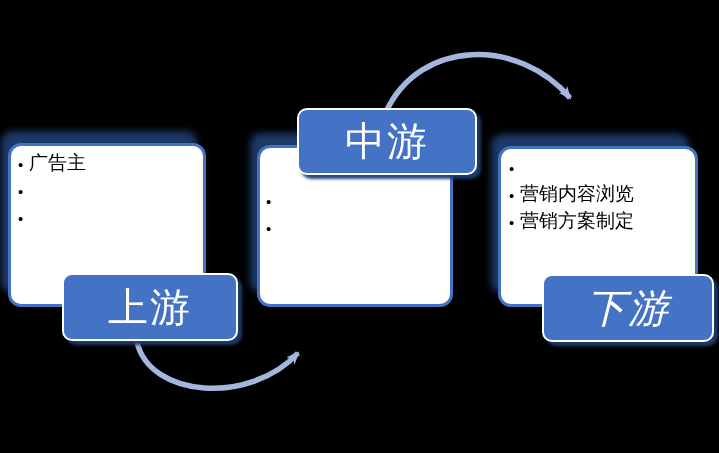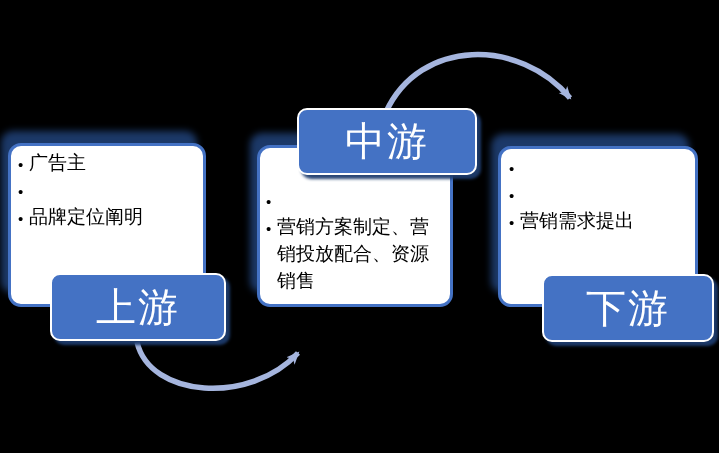--- a/index.html
+++ b/index.html
@@ -19,23 +19,23 @@
   .wbox .t{white-space:pre-line;font-family:Liberation Mono, monospace;}
   .box-up{left:8px;top:143px;width:198px;height:164px;padding:5px 4px 0 7px;}
   .box-mid{left:257px;top:145px;width:196px;height:162px;padding:40px 2px 0 6px;}
   .box-down{left:498px;top:146px;width:200px;height:161px;padding:6px 4px 0 8px;}
   .label{
     position:absolute;background:#4472C4;border:2px solid #fff;border-radius:10px;
     box-sizing:border-box;z-index:3;color:#fff;font-size:40px;letter-spacing:2px;
     display:flex;align-items:center;justify-content:center;
     box-shadow:4px 4px 3px rgba(30,60,110,0.95);
   }
-  .label-up{left:50px;top:273px;width:176px;height:68px;}
+  .label-up{left:62px;top:273px;width:176px;height:68px;}
   .label-mid{left:297px;top:108px;width:180px;height:67px;}
-  .label-down{left:542px;top:274px;width:172px;height:68px;}
+  .label-down{left:542px;top:274px;width:172px;height:68px;font-style:italic;}
 </style>
 </head>
 <body>
 
 <div class="canvas">
 
   <svg class="arrows" viewBox="0 0 719 453">
     <defs>
       <marker id="ah" markerUnits="userSpaceOnUse" markerWidth="18" markerHeight="16" refX="11" refY="5.5" orient="auto">
         <path d="M0,0 L13,5.5 L0,11 L3.5,5.5 Z" fill="#A5B5DE"></path>
@@ -49,50 +49,47 @@
     <ul>
       <li>
         <span class="bullet">•</span>
         <span class="t">广告主</span>
       </li>
       <li>
         <span class="bullet">•</span>
       </li>
       <li>
         <span class="bullet">•</span>
-        <span class="t">品牌定位阐明</span>
       </li>
     </ul>
   </div>
   <div class="label label-up">上游</div>
 
   <div class="wbox box-mid">
     <ul>
       <li>
         <span class="bullet">•</span>
       </li>
       <li>
         <span class="bullet">•</span>
-        <span class="t">营销方案制定、营
-销投放配合、资源
-销售</span>
       </li>
     </ul>
   </div>
   <div class="label label-mid">中游</div>
 
   <div class="wbox box-down">
     <ul>
       <li>
         <span class="bullet">•</span>
       </li>
       <li>
         <span class="bullet">•</span>
+        <span class="t">营销内容浏览</span>
       </li>
       <li>
         <span class="bullet">•</span>
-        <span class="t">营销需求提出</span>
+        <span class="t">营销方案制定</span>
       </li>
     </ul>
   </div>
   <div class="label label-down">下游</div>
 
 </div>
 
 </body></html>

